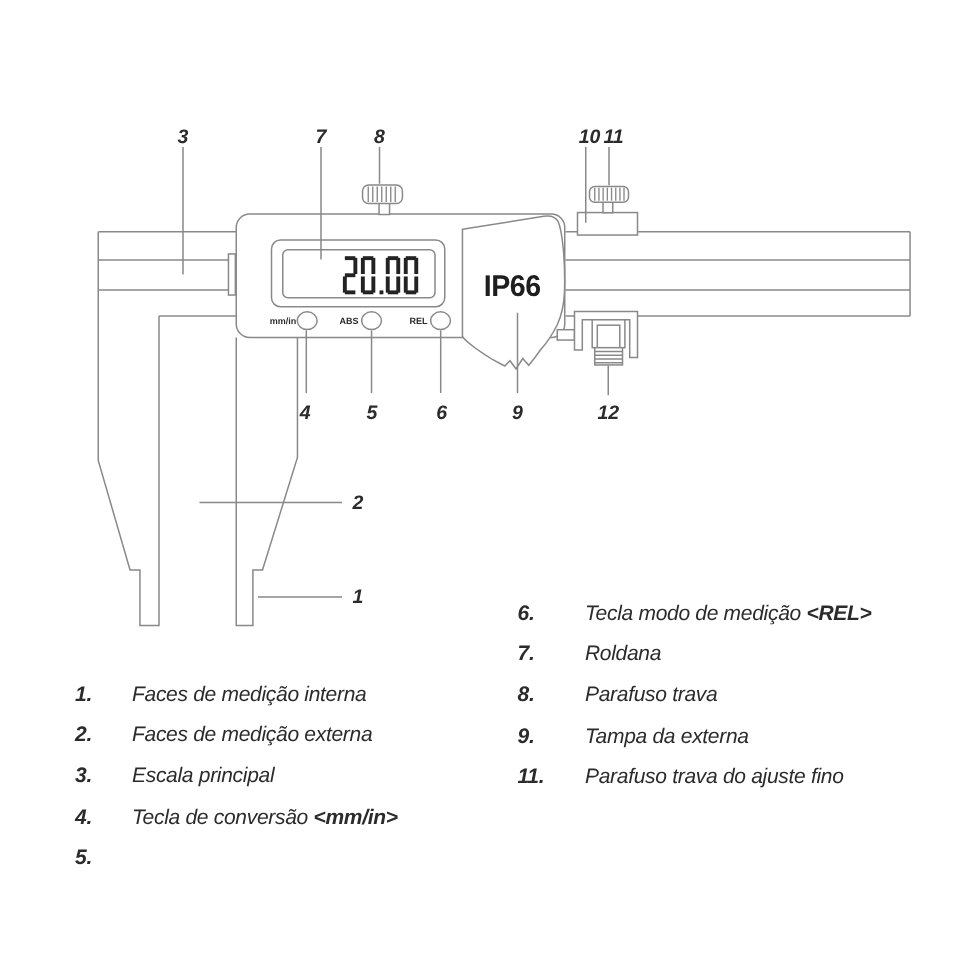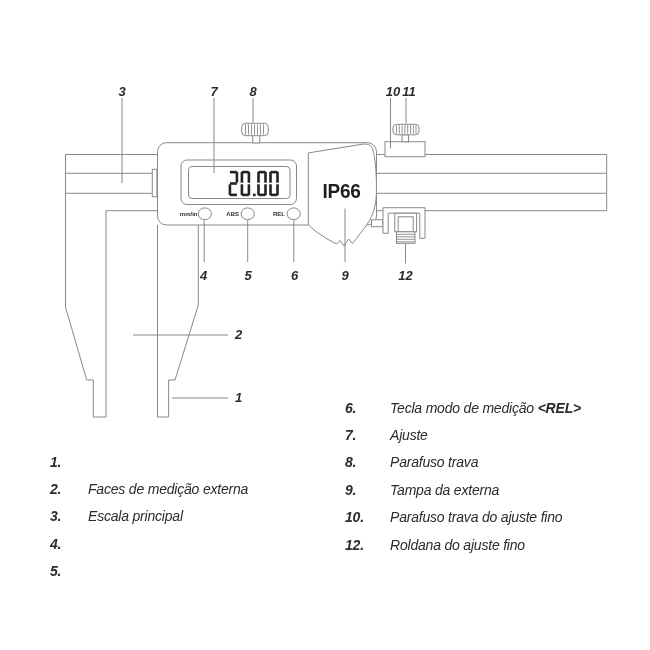--- a/index.html
+++ b/index.html
@@ -153,66 +153,64 @@
       <text class="co" x="345" y="279.5" text-anchor="middle">9</text>
       <text class="co" x="405.5" y="279.5" text-anchor="middle">12</text>
       <text class="co" x="235" y="339.3">2</text>
       <text class="co" x="235" y="402.3">1</text>
     </g>
   </svg>
 
   <div class="legend-col left" id="legend-left" style="left:50px;top:448px;">
     <div class="legend-row">
       <span class="legend-num">1.</span>
+      <span class="legend-text"><span class="t">Faces de medição interna</span><b class="b"></b></span>
     </div>
 
     <div class="legend-row">
       <span class="legend-num">2.</span>
       <span class="legend-text"><span class="t">Faces de medição externa</span><b class="b"></b></span>
     </div>
 
     <div class="legend-row">
       <span class="legend-num">3.</span>
       <span class="legend-text"><span class="t">Escala principal</span><b class="b"></b></span>
     </div>
 
     <div class="legend-row">
       <span class="legend-num">4.</span>
+      <span class="legend-text"><span class="t">Tecla de conversão </span><b class="b">&lt;mm/in&gt;</b></span>
     </div>
 
     <div class="legend-row">
       <span class="legend-num">5.</span>
     </div>
   </div>
   <div class="legend-col right" id="legend-right" style="left:345px;top:394px;">
     <div class="legend-row">
       <span class="legend-num">6.</span>
       <span class="legend-text"><span class="t">Tecla modo de medição </span><b class="b">&lt;REL&gt;</b></span>
     </div>
 
     <div class="legend-row">
       <span class="legend-num">7.</span>
-      <span class="legend-text"><span class="t">Ajuste</span><b class="b"></b></span>
+      <span class="legend-text"><span class="t">Roldana</span><b class="b"></b></span>
     </div>
 
     <div class="legend-row">
       <span class="legend-num">8.</span>
       <span class="legend-text"><span class="t">Parafuso trava</span><b class="b"></b></span>
     </div>
 
     <div class="legend-row">
       <span class="legend-num">9.</span>
       <span class="legend-text"><span class="t">Tampa da externa</span><b class="b"></b></span>
     </div>
 
 
     <div class="legend-row">
-      <span class="legend-num">10.</span>
+      <span class="legend-num">11.</span>
       <span class="legend-text"><span class="t">Parafuso trava do ajuste fino</span><b class="b"></b></span>
     </div>
 
-    <div class="legend-row">
-      <span class="legend-num">12.</span>
-      <span class="legend-text"><span class="t">Roldana do ajuste fino</span><b class="b"></b></span>
-    </div>
   </div>
 
 </div>
 
 </body></html>

